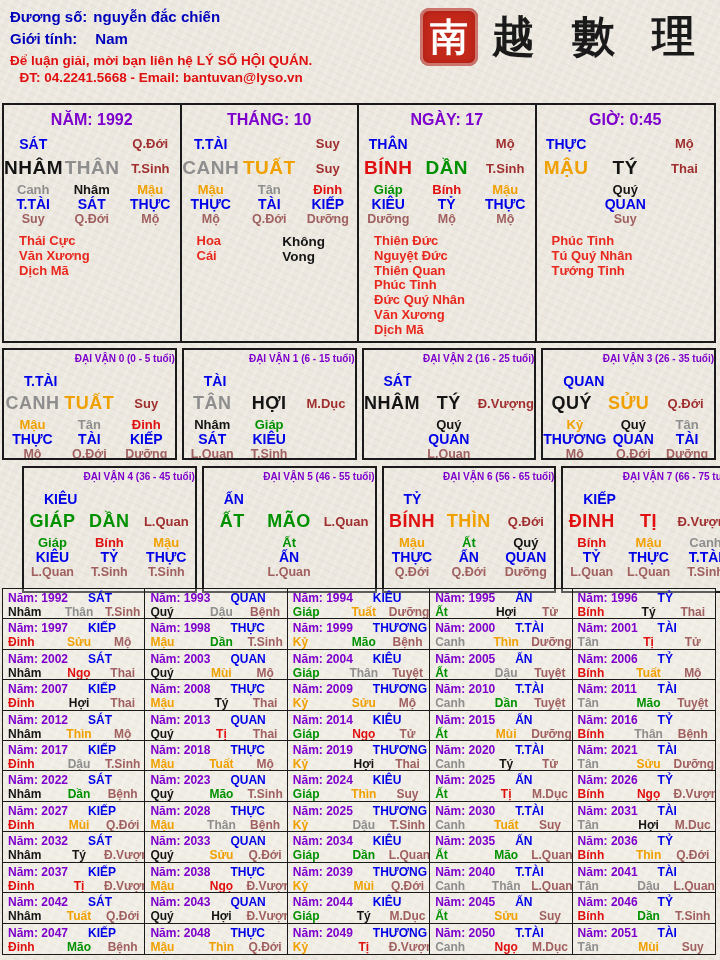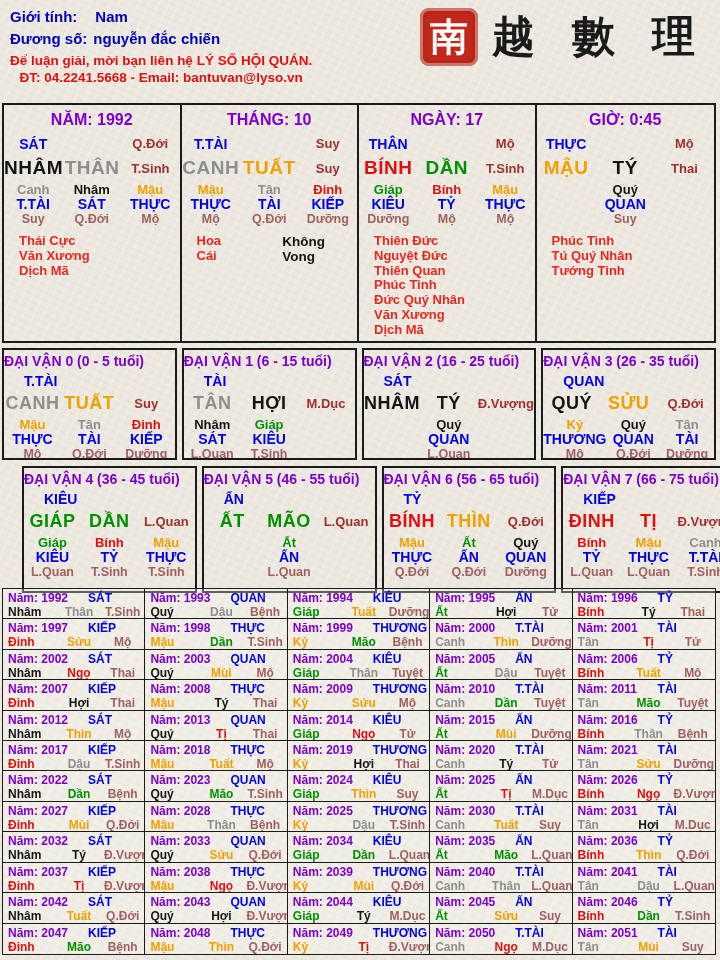--- a/index.html
+++ b/index.html
@@ -52,21 +52,21 @@
   .hstage{font-size:12.5px;font-weight:bold;color:var(--muted);line-height:14px;}
   .p-stars{margin:8px 0 0 15px;text-align:left;}
   .star-line{color:var(--star_red);font-size:13px;font-weight:bold;line-height:14.8px;}
   .p-starline{display:flex;margin:8px 0 0 15px;}
   .p-starline .note{color:var(--black);font-size:13.5px;font-weight:bold;margin-left:40px;}
   
   .dv-row{position:absolute;left:2px;width:714px;display:grid;grid-template-columns:repeat(4,1fr);gap:5px;}
   #dv-row-1{top:348px;height:112px;}
   #dv-row-2{top:466px;height:127px;margin-left:20px;}
   .dv-cell{border:2px solid var(--border);padding-top:3px;overflow:hidden;}
-  .dv-title{text-align:left;color:var(--purple);font-size:14px;font-weight:bold;height:20px;white-space:nowrap;}
+  .dv-title{text-align:right;color:var(--purple);font-size:10px;font-weight:bold;height:20px;white-space:nowrap;}
   .dv-god{margin-left:20px;color:var(--blue);font-size:14px;font-weight:bold;height:18px;text-align:left;}
   .dv-grid{display:grid;grid-template-columns:repeat(3,1fr);text-align:center;}
   .dv-big{height:24px;align-items:center;}
   .dv-big .big{font-size:18px;}
   .dv-hidden{margin-top:3px;}
   
   .years{position:absolute;top:588px;left:2px;width:714px;height:367px;
     display:grid;grid-template-columns:repeat(5,1fr);grid-template-rows:repeat(12,1fr);
     border:1px solid var(--border);background:rgba(250,248,243,.30);}
   .y-cell{border-right:1px solid var(--border);border-bottom:1px solid var(--border);
@@ -80,24 +80,24 @@
   .y-branch{text-align:center;}
   .y-stage{color:var(--muted);text-align:center;padding-right:3px;white-space:nowrap;}
 </style>
 </head>
 <body>
 
 <div class="page">
 
   <div class="header">
     <div class="h-blue">
-      <span>Giới tính:</span><span class="gval">Nam</span>
+      <span>Đương số:</span><span class="val">nguyễn đắc chiến</span>
     </div>
     <div class="h-blue">
-      <span>Đương số:</span><span class="val">nguyễn đắc chiến</span>
+      <span>Giới tính:</span><span class="gval">Nam</span>
     </div>
     <div class="h-red">Để luận giải, mời bạn liên hệ LÝ SỐ HỘI QUÁN.</div>
     <div class="h-red">ĐT: 04.2241.5668 - Email: bantuvan@lyso.vn</div>
   </div>
 
   <div class="logo">
     <div class="seal">
         <span>南</span>
       </div>
     <div class="brand">越 數 理</div>

